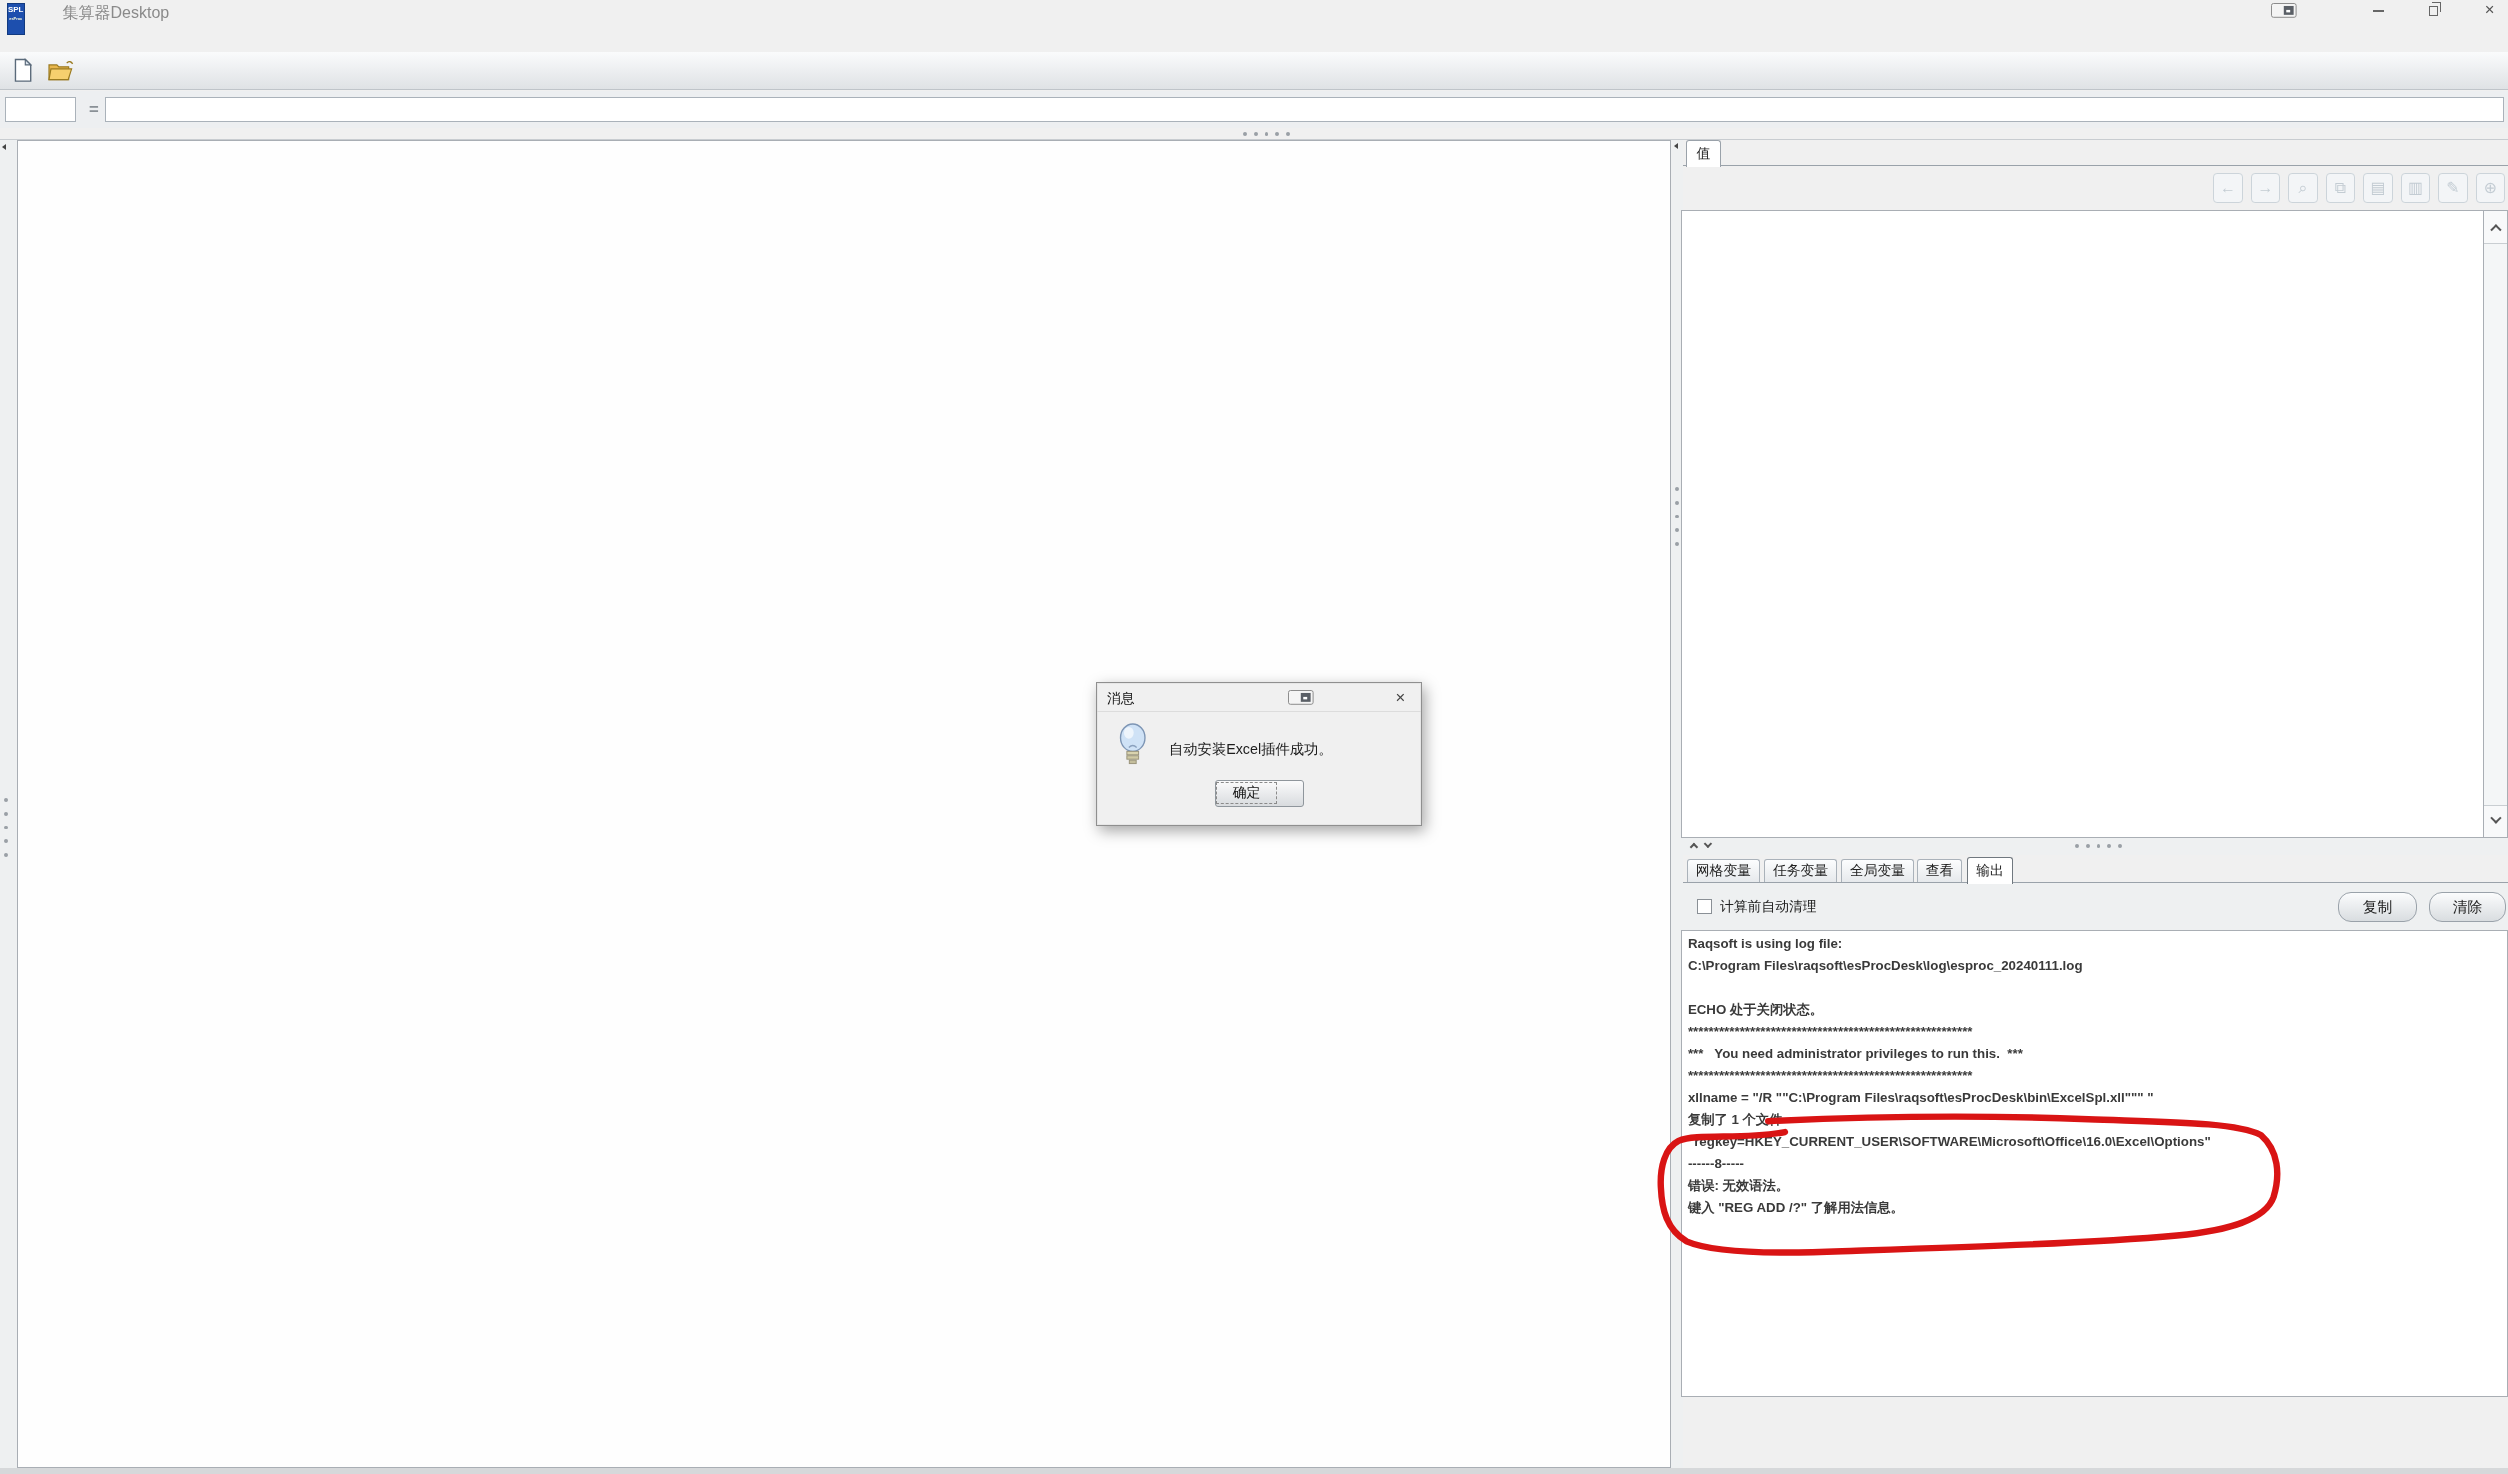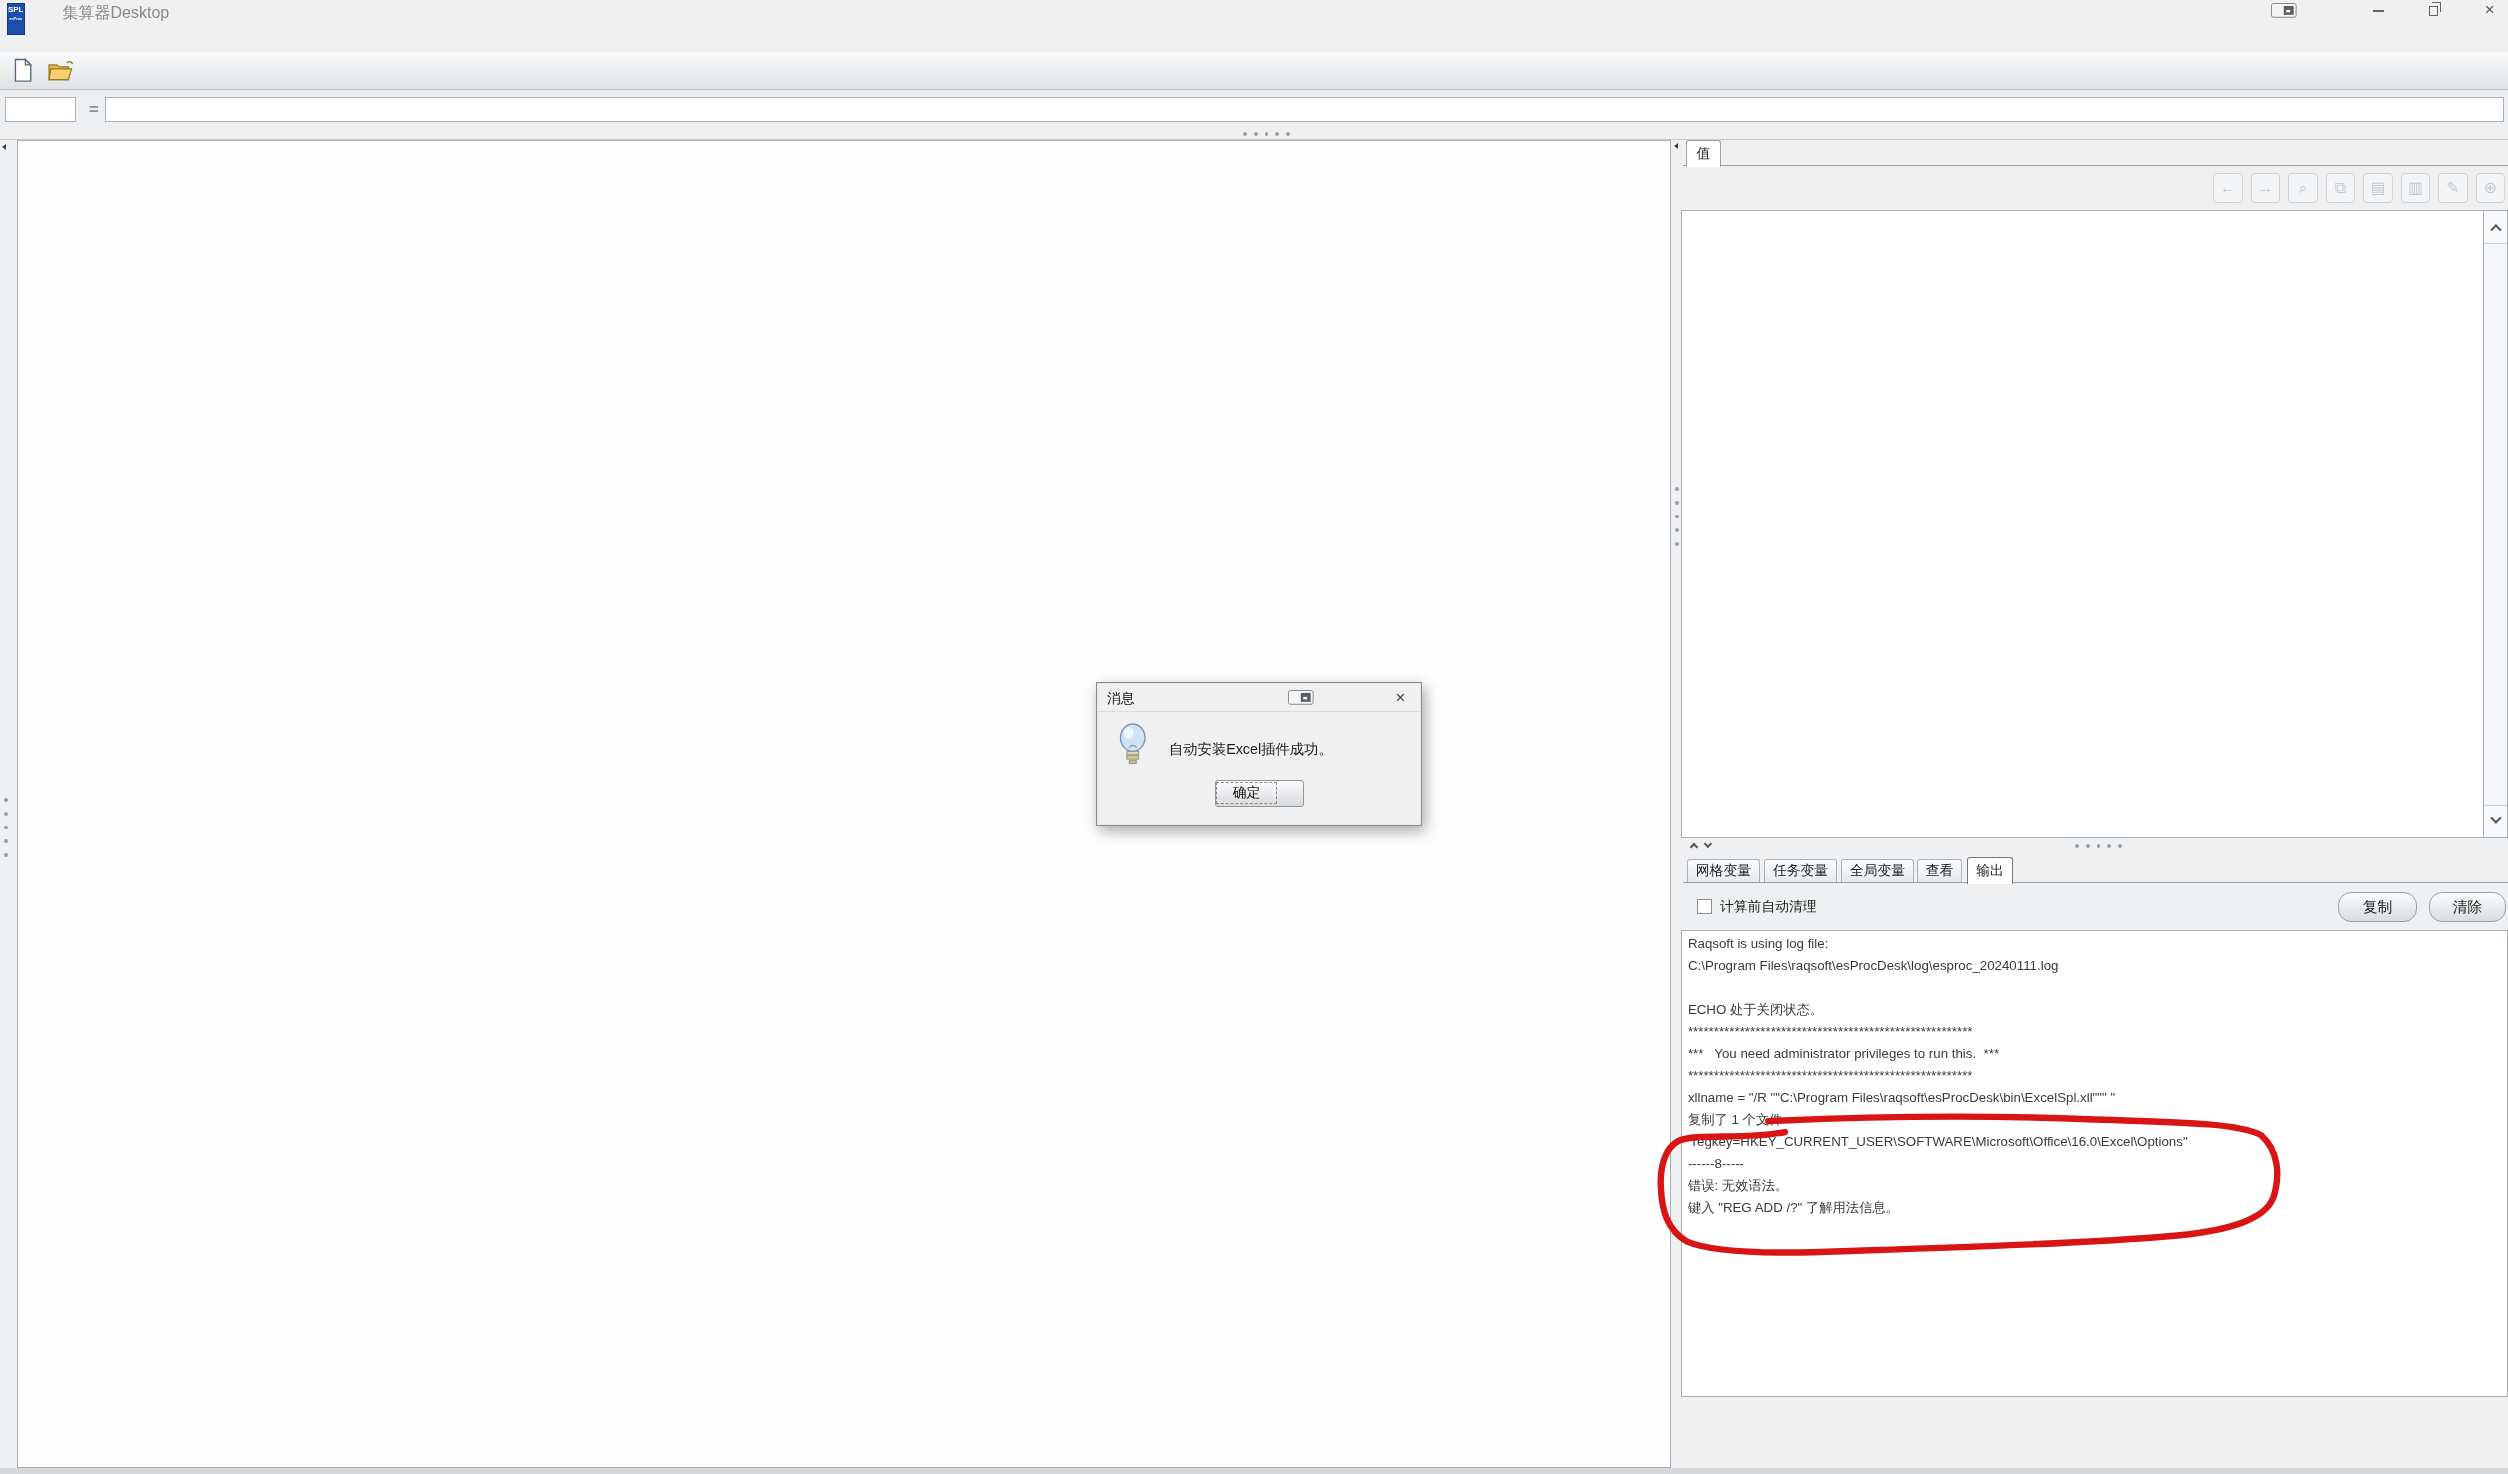--- a/index.html
+++ b/index.html
@@ -78,21 +78,21 @@
     font-size:13.8px; display:flex; align-items:center; justify-content:center; }
   .btab.selected { background:#fff; border-color:#70787f; top:2px; height:26.6px; z-index:2; font-weight:normal; }
   
   .out-controls { position:absolute; left:1683px; top:883px; width:826px; height:47px; background:#eef0f1;font-family:Liberation Mono, monospace; }
   .checkbox { position:absolute; left:13.8px; top:15.8px; width:14.8px; height:14.8px; background:#fff; border:1px solid #8a9096; }
   .check-label { position:absolute; left:37px; top:14.8px; font-size:13.8px; color:#222; }
   .push-btn { position:absolute; top:8.9px; height:30.5px; background:linear-gradient(#fbfcfd,#d9dde0);
     border:1px solid #9aa2aa; border-radius:13px; font-size:14.8px; display:flex; align-items:center; justify-content:center;text-align:center; }
   .btn-copy { left:655px; width:79px; }
   .btn-clear { left:746px; width:77px; }
-  .log-box { position:absolute; left:1681px; top:930px; width:827px; height:467px; background:#fff; border:1px solid #a9aeb4; overflow:hidden; }
+  .log-box { position:absolute; left:1681px; top:930px; width:827px; height:467px; background:#fff; border:1px solid #a9aeb4; overflow:hidden;font-weight:bold; }
   .log-lines { padding:2px 5.9px; }
   .log-line { font-size:13.3px; line-height:22px; min-height:22px; color:#3a3a3a; white-space:pre-wrap; }
   
   .dialog { position:absolute; left:1096px; top:682px; width:326px; height:144px; background:#f0f0f0;
     border:1px solid #8f8f8f; box-shadow:0 0 0 1px #e6e6e6 inset, 3px 4.9px 13.8px rgba(0,0,0,.35); z-index:10; }
   .dlg-titlebar { position:absolute; left:0; top:0; width:100%; height:28.6px; border-bottom:1px solid #dcdcdc; }
   .dlg-title { position:absolute; left:9.9px; top:6.9px; font-size:13.8px; color:#111; }
   .dlg-ime { position:absolute; left:191px; top:6.9px; }
   .dlg-close { position:absolute; right:9.9px; top:3.9px; font-size:16.7px; color:#444; width:21.7px; height:21.7px;
     display:flex; align-items:center; justify-content:center; }

